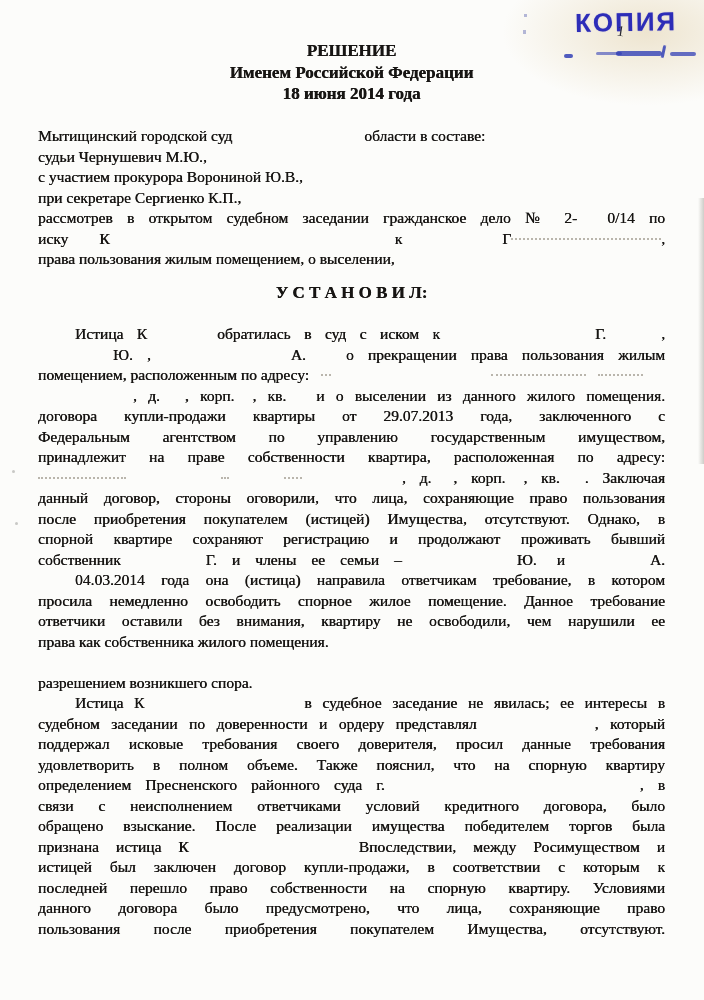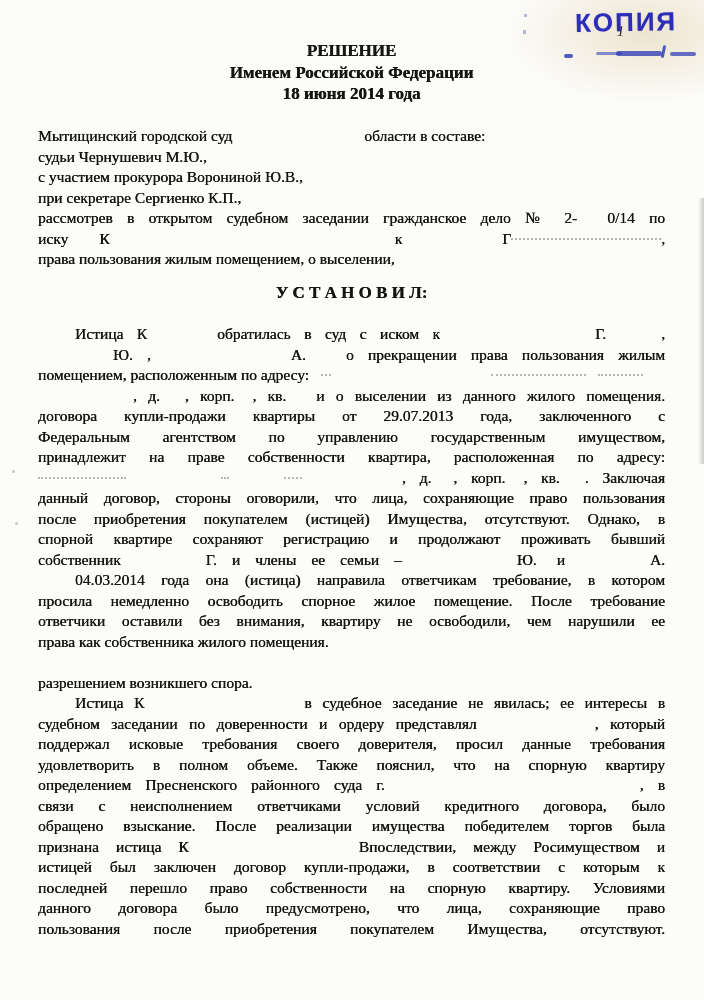--- a/index.html
+++ b/index.html
@@ -114,21 +114,21 @@
       <div class="line justify"><span class="gap" style="width: 95px;"></span><span class="seg">, д.</span><span class="gap" style="width: 25px;"></span><span class="seg">, корп.</span><span class="gap" style="width: 18px;"></span><span class="seg">, кв.</span><span class="gap" style="width: 30px;"></span><span class="seg">и о выселении из данного жилого помещения.</span></div>
       <div class="line justify"><span class="seg">договора купли-продажи квартиры от 29.07.2013 года, заключенного с</span></div>
       <div class="line justify"><span class="seg">Федеральным агентством по управлению государственным имуществом,</span></div>
       <div class="line justify"><span class="seg">принадлежит на праве собственности квартира, расположенная по адресу:</span></div>
       <div class="line justify"><span class="gap trace" style="width: 88px;"></span><span class="gap" style="width: 95px;"></span><span class="gap trace" style="width: 8px;"></span><span class="gap" style="width: 55px;"></span><span class="gap trace" style="width: 18px;"></span><span class="gap" style="width: 100px;"></span><span class="seg">, д.</span><span class="gap" style="width: 22px;"></span><span class="seg">, корп.</span><span class="gap" style="width: 18px;"></span><span class="seg">, кв.</span><span class="gap" style="width: 25px;"></span><span class="seg">. Заключая</span></div>
       <div class="line justify"><span class="seg">данный договор, стороны оговорили, что лица, сохраняющие право пользования</span></div>
       <div class="line justify"><span class="seg">после приобретения покупателем (истицей) Имущества, отсутствуют. Однако, в</span></div>
       <div class="line justify"><span class="seg">спорной квартире сохраняют регистрацию и продолжают проживать бывший</span></div>
       <div class="line justify"><span class="seg">собственник</span><span class="gap" style="width: 85px;"></span><span class="seg">Г.</span><span class="gap" style="width: 15px;"></span><span class="seg">и члены ее семьи –</span><span class="gap" style="width: 115px;"></span><span class="seg">Ю.</span><span class="gap" style="width: 20px;"></span><span class="seg">и</span><span class="gap" style="width: 85px;"></span><span class="seg">А.</span></div>
       <div class="line justify"><span class="gap" style="width: 37px;"></span><span class="seg">04.03.2014 года она (истица) направила ответчикам требование, в котором</span></div>
-      <div class="line justify"><span class="seg">просила немедленно освободить спорное жилое помещение. После требование</span></div>
+      <div class="line justify"><span class="seg">просила немедленно освободить спорное жилое помещение. Данное требование</span></div>
       <div class="line justify"><span class="seg">ответчики оставили без внимания, квартиру не освободили, чем нарушили ее</span></div>
       <div class="line left"><span class="seg">права как собственника жилого помещения.</span></div>
       <div class="line justify"><span class="gap" style="width: 37px;"></span></div>
       <div class="line left"><span class="seg">разрешением возникшего спора.</span></div>
       <div class="line justify"><span class="gap" style="width: 37px;"></span><span class="seg">Истица К</span><span class="gap" style="width: 160px;"></span><span class="seg">в судебное заседание не явилась; ее интересы в</span></div>
       <div class="line justify"><span class="seg">судебном заседании по доверенности и ордеру представлял</span><span class="gap" style="width: 118px;"></span><span class="seg">, который</span></div>
       <div class="line justify"><span class="seg">поддержал исковые требования своего доверителя, просил данные требования</span></div>
       <div class="line justify"><span class="seg">удовлетворить в полном объеме. Также пояснил, что на спорную квартиру</span></div>
       <div class="line justify"><span class="seg">определением Пресненского районного суда г.</span><span class="gap" style="width: 255px;"></span><span class="seg">, в</span></div>
       <div class="line justify"><span class="seg">связи с неисполнением ответчиками условий кредитного договора, было</span></div>

